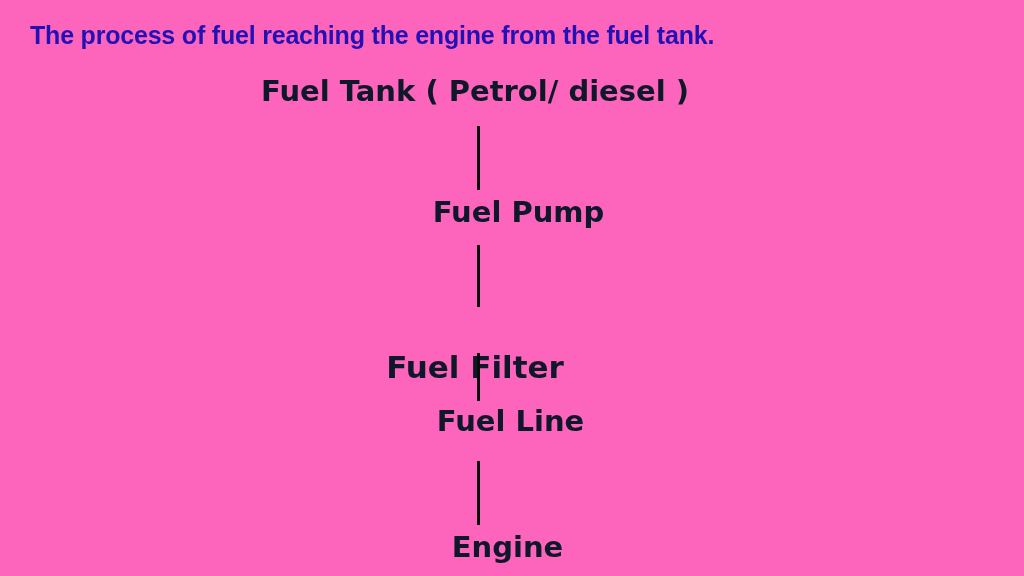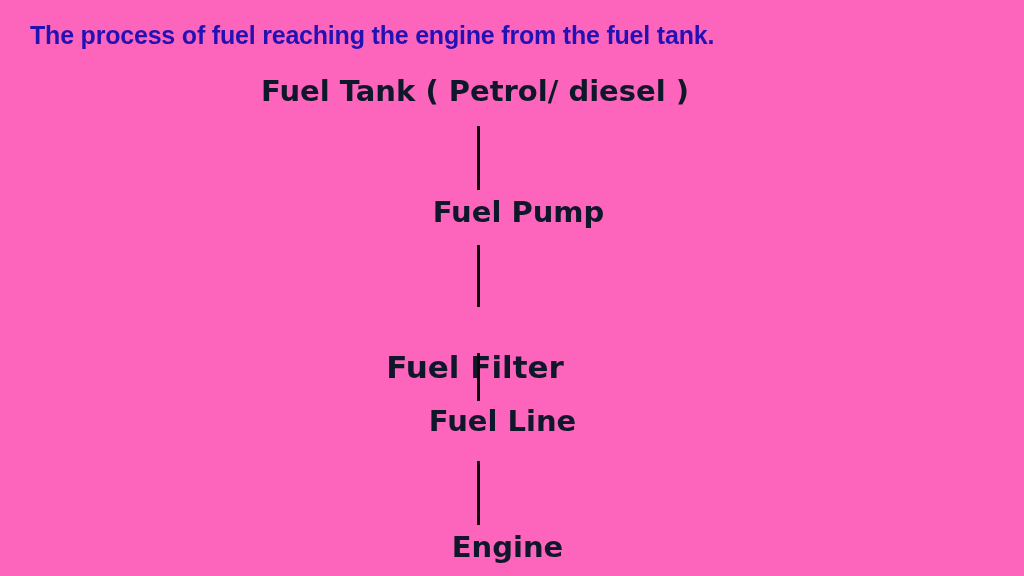--- a/index.html
+++ b/index.html
@@ -70,21 +70,21 @@
     margin-left: 48px;
   }
   .node-2 {
     left: 0;
     top: 314px;
     width: 950px;
     font-size: 31px;
     margin-top: 36px;
   }
   .node-3 {
-    left: 4px;
+    left: 12px;
     top: 406px;
     width: 997px;
     font-size: 29px;
   }
   .node-4 {
     left: 0;
     top: 532px;
     width: 959px;
     font-size: 29px;
     margin-left: 28px;

